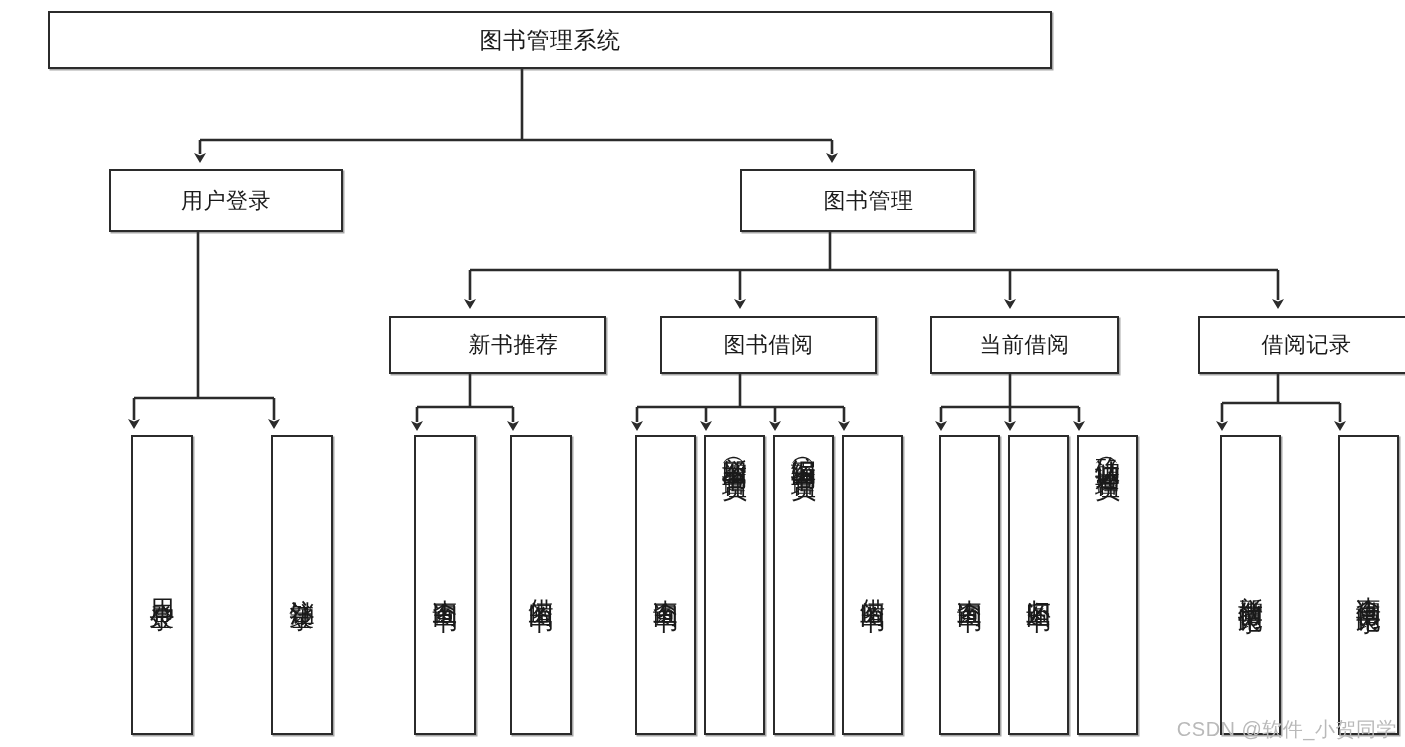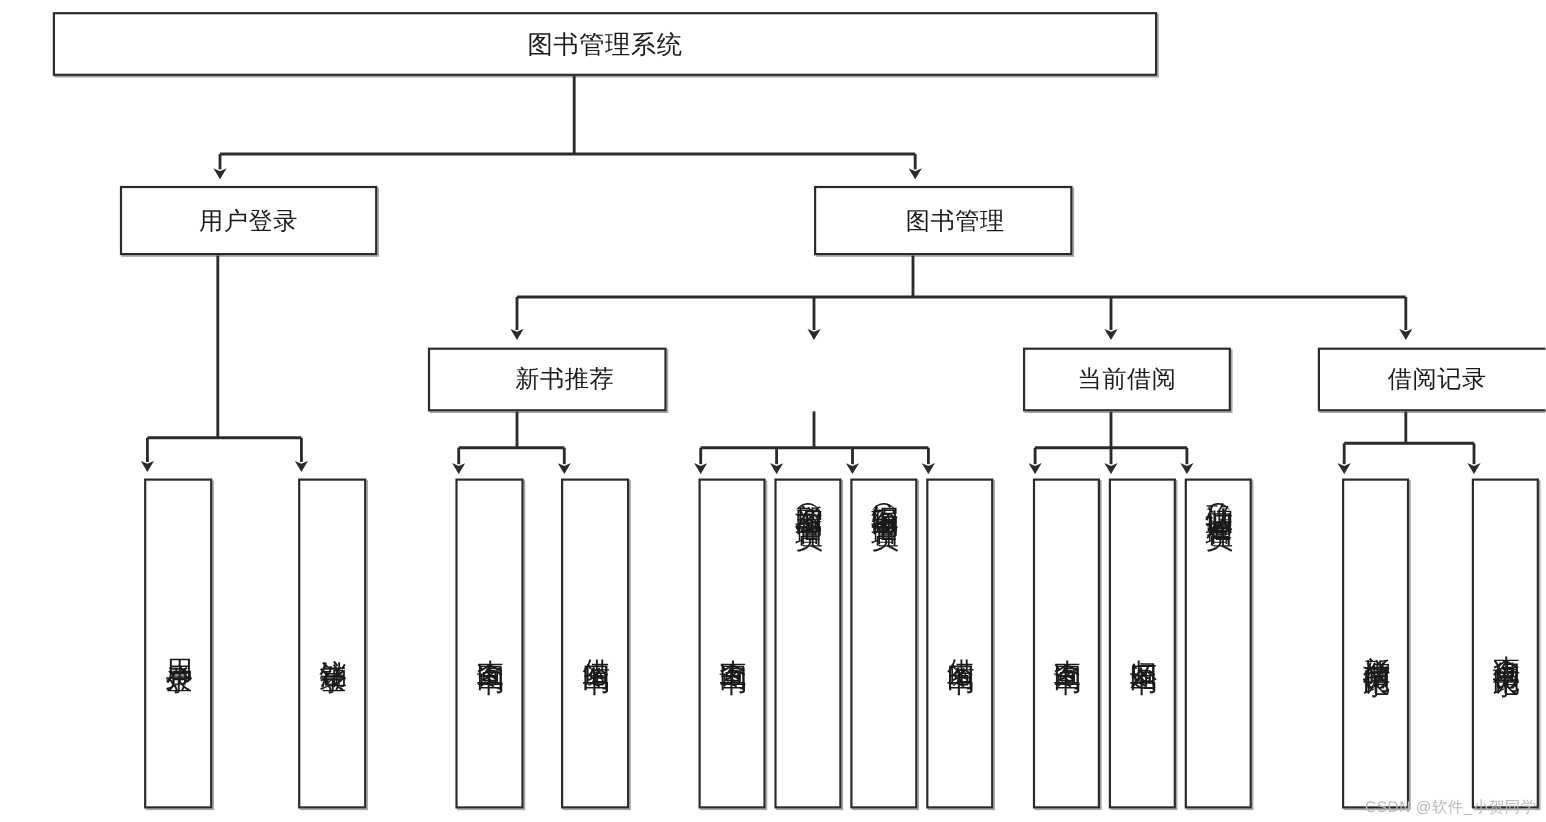--- a/index.html
+++ b/index.html
@@ -51,21 +51,21 @@
     line-height:1.0;
     letter-spacing:3px;
     white-space:nowrap;
   }
   .node.vert.mid{align-items:center;}
 
   .watermark{
     position:absolute;
     right:8px;
     bottom:4px;
-    font-size:14px;
+    font-size:20px;
     color:#b9b9b9;
     letter-spacing:0.5px;
     font-family:"Liberation Sans","DejaVu Sans",sans-serif;
     white-space:nowrap;
   }
 </style>
 </head>
 <body>
 
 <div id="canvas">
@@ -129,20 +129,23 @@
   <div class="node horiz" style="left:81px;top:169px;width:234px;height:63px;">
     <span class="label">用户登录</span>
   </div>
   <div class="node horiz" style="left:712px;top:169px;width:235px;height:63px;padding-left:22px;">
     <span class="label">图书管理</span>
   </div>
 
   <div class="node horiz" style="left:361px;top:316px;width:217px;height:58px;padding-left:32px;">
     <span class="label">新书推荐</span>
   </div>
+  <div class="node horiz" style="left:632px;top:316px;width:217px;height:58px;">
+    <span class="label">图书借阅</span>
+  </div>
   <div class="node horiz" style="left:902px;top:316px;width:189px;height:58px;">
     <span class="label">当前借阅</span>
   </div>
   <div class="node horiz" style="left:1170px;top:316px;width:217px;height:58px;">
     <span class="label">借阅记录</span>
   </div>
 
   <div class="node vert mid" style="left:103px;top:435px;width:62px;height:300px;">
     <span class="label">用户登录</span>
   </div>

